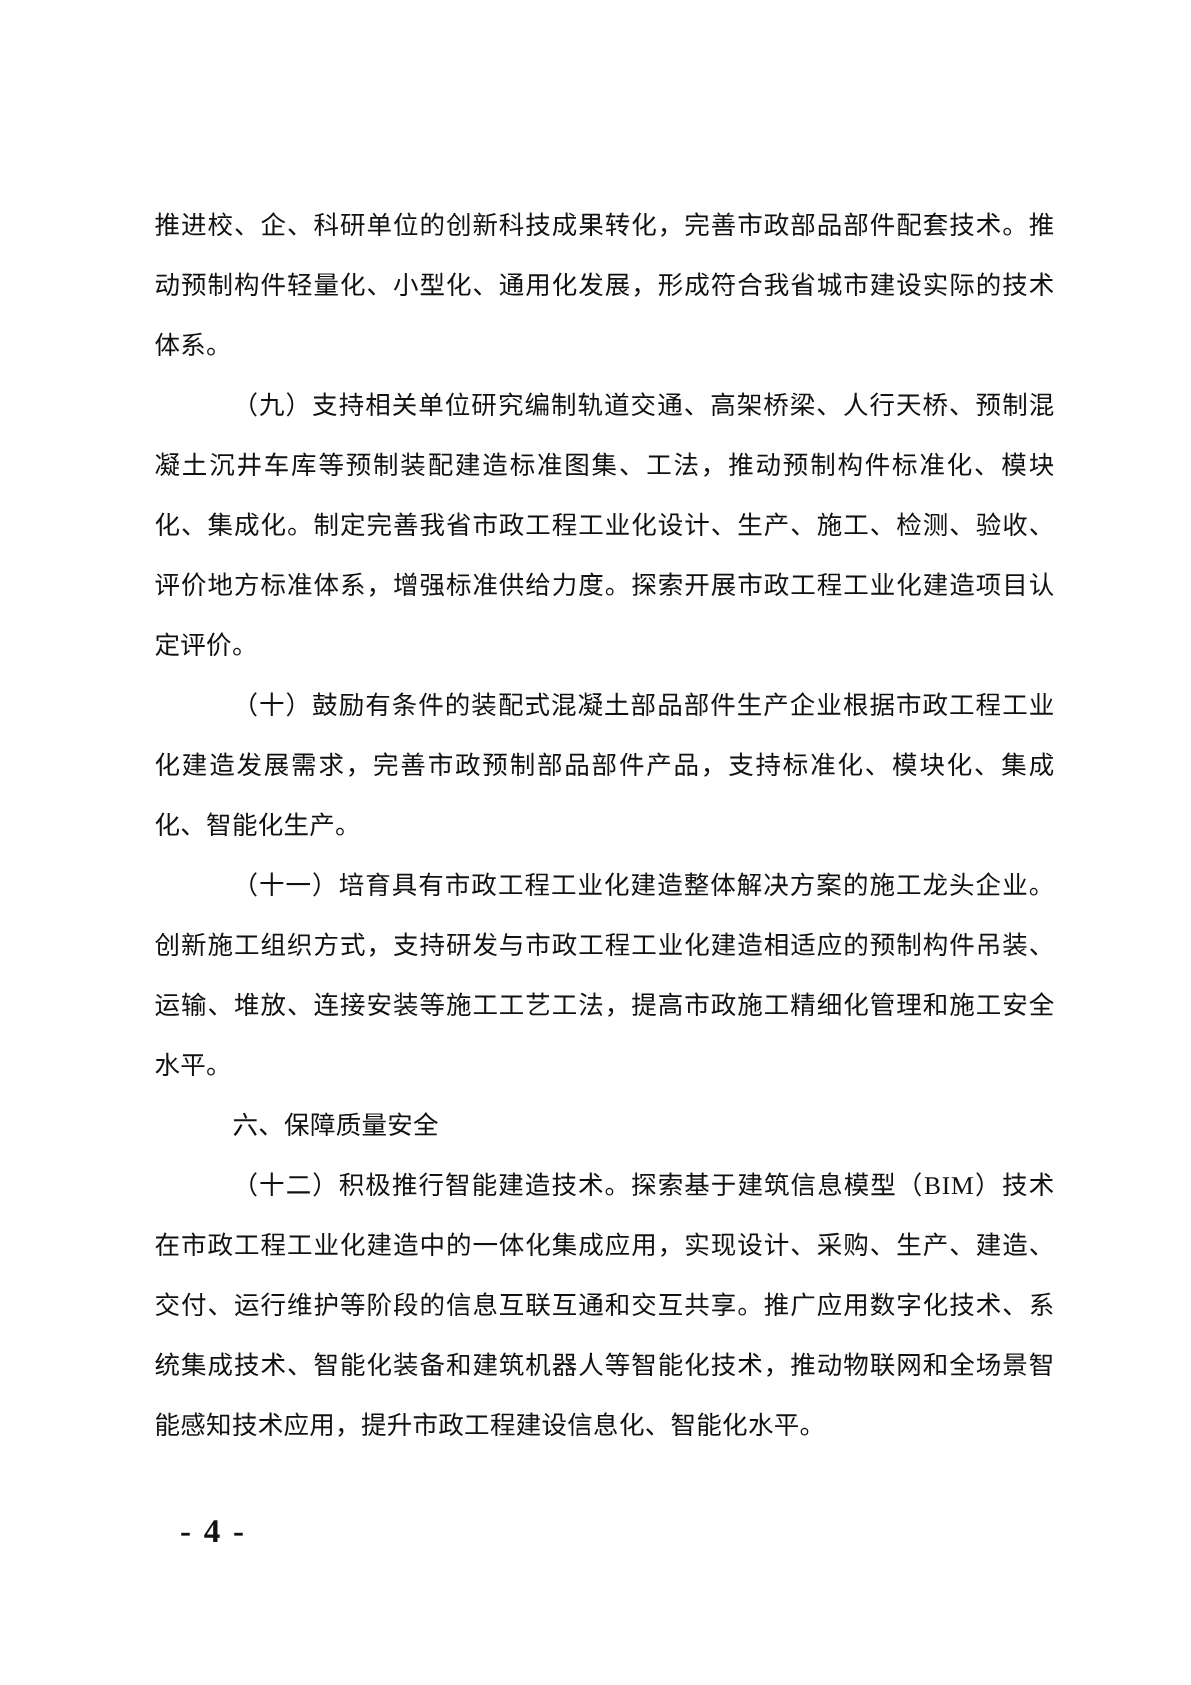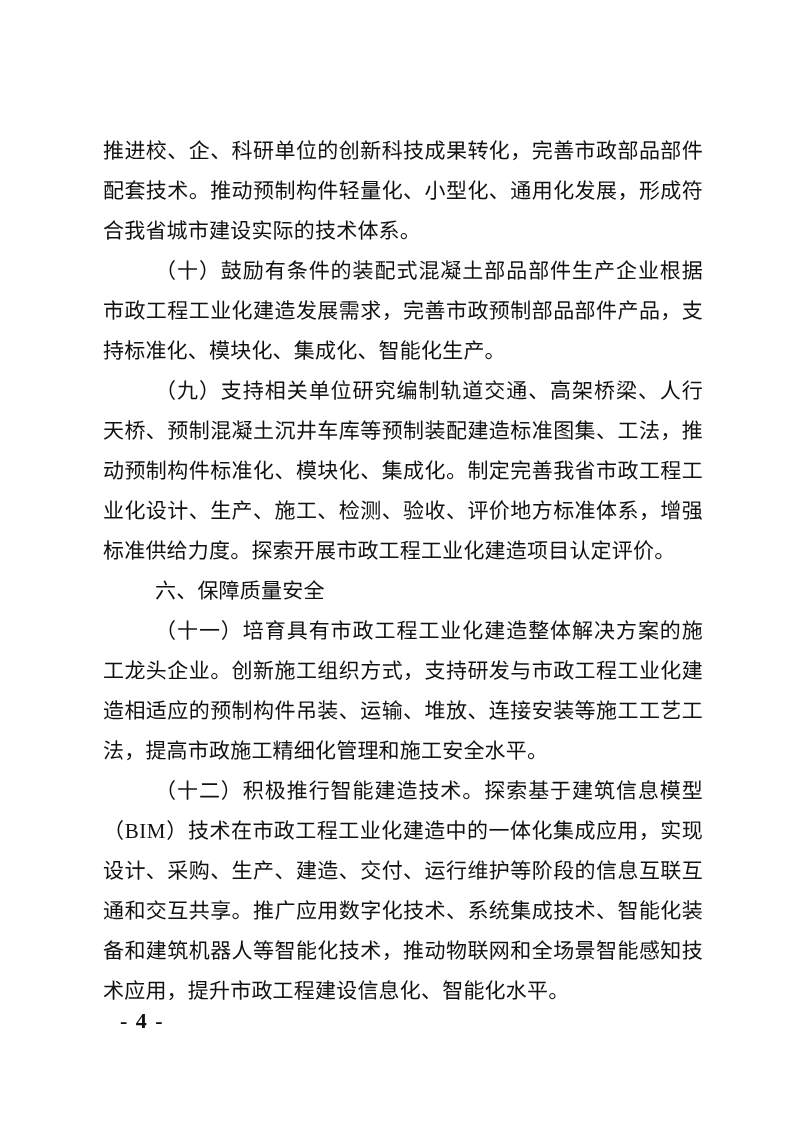--- a/index.html
+++ b/index.html
@@ -28,21 +28,21 @@
   
   .doc-body {
     position: absolute;
     left: 103px;
     top: 131px;
     width: 600px;
   }
 
   .para {
     margin: 0;
-    font-size: 21px;
+    font-size: 17px;
     line-height: 40px;
     letter-spacing: 0.2px;
     text-align: justify;
     text-justify: inter-character;
     text-align-last: left;
     word-break: break-all;
     color: #111111;
     font-weight: 400;
   }
 
@@ -78,27 +78,27 @@
 </style>
 </head>
 <body>
 
 <div class="page">
 
   <div class="doc-body">
 
     <p class="para">推进校、企、科研单位的创新科技成果转化，完善市政部品部件配套技术。推动预制构件轻量化、小型化、通用化发展，形成符合我省城市建设实际的技术体系。</p>
 
+    <p class="para indent">（九）支持相关单位研究编制轨道交通、高架桥梁、人行天桥、预制混凝土沉井车库等预制装配建造标准图集、工法，推动预制构件标准化、模块化、集成化。制定完善我省市政工程工业化设计、生产、施工、检测、验收、评价地方标准体系，增强标准供给力度。探索开展市政工程工业化建造项目认定评价。</p>
+
     <p class="para indent">（十）鼓励有条件的装配式混凝土部品部件生产企业根据市政工程工业化建造发展需求，完善市政预制部品部件产品，支持标准化、模块化、集成化、智能化生产。</p>
 
-    <p class="para indent">（九）支持相关单位研究编制轨道交通、高架桥梁、人行天桥、预制混凝土沉井车库等预制装配建造标准图集、工法，推动预制构件标准化、模块化、集成化。制定完善我省市政工程工业化设计、生产、施工、检测、验收、评价地方标准体系，增强标准供给力度。探索开展市政工程工业化建造项目认定评价。</p>
+    <p class="para indent">（十一）培育具有市政工程工业化建造整体解决方案的施工龙头企业。创新施工组织方式，支持研发与市政工程工业化建造相适应的预制构件吊装、运输、堆放、连接安装等施工工艺工法，提高市政施工精细化管理和施工安全水平。</p>
 
     <p class="para heading">六、保障质量安全</p>
-
-    <p class="para indent">（十一）培育具有市政工程工业化建造整体解决方案的施工龙头企业。创新施工组织方式，支持研发与市政工程工业化建造相适应的预制构件吊装、运输、堆放、连接安装等施工工艺工法，提高市政施工精细化管理和施工安全水平。</p>
 
     <p class="para indent"><span>（十二）积极推行智能建造技术。探索基于建筑信息模型</span><span class="latin">（BIM）</span><span>技术在市政工程工业化建造中的一体化集成应用，实现设计、采购、生产、建造、交付、运行维护等阶段的信息互联互通和交互共享。推广应用数字化技术、系统集成技术、智能化装备和建筑机器人等智能化技术，推动物联网和全场景智能感知技术应用，提升市政工程建设信息化、智能化水平。</span></p>
 
   </div>
 
   <div class="page-number">- 4 -</div>
 
 </div>
 
 </body></html>

